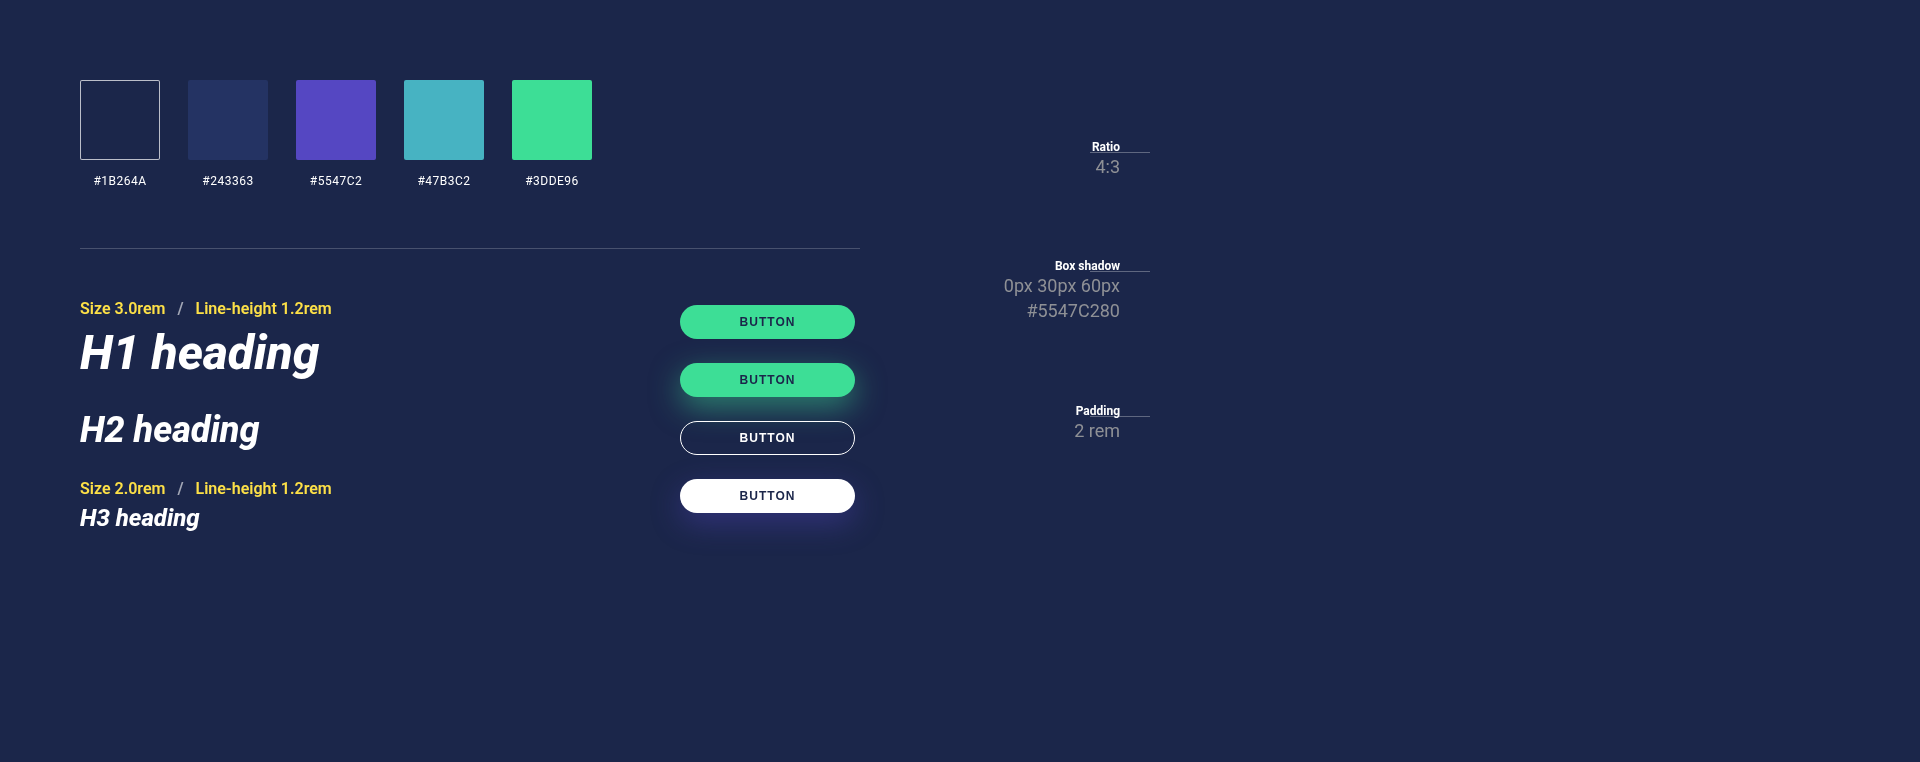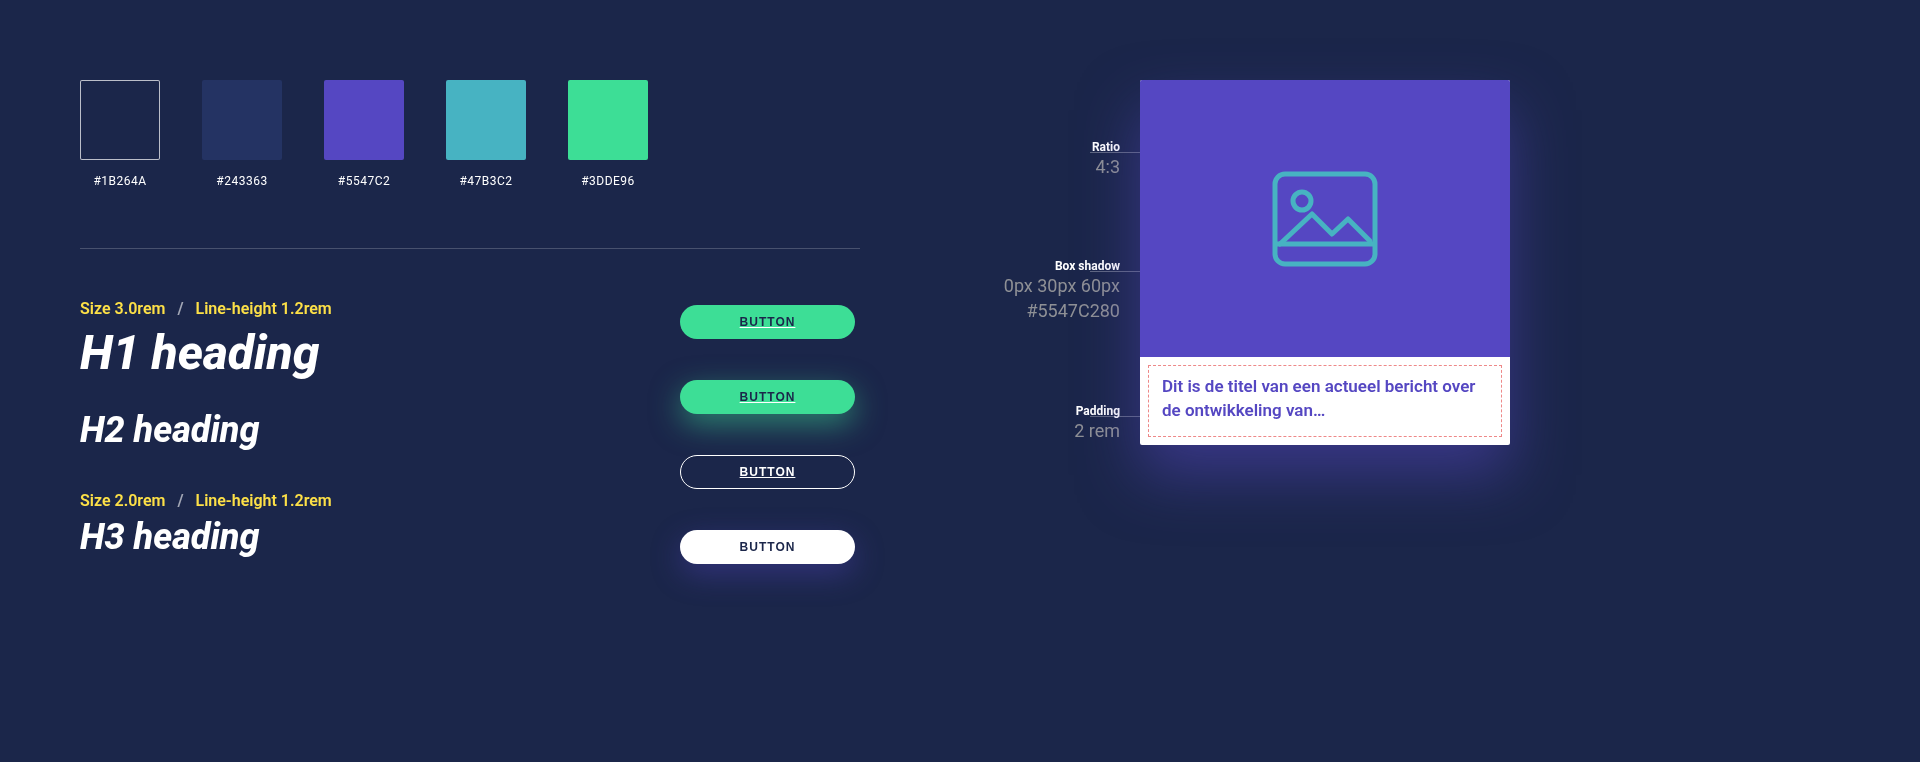--- a/index.html
+++ b/index.html
@@ -23,21 +23,21 @@
   }
   .right-col {
     flex: 0 0 640px;
     display: flex;
     gap: 20px;
   }
 
   
   .swatches {
     display: flex;
-    gap: 42px;
+    gap: 28px;
     margin-bottom: 60px;
     align-items: center;
   }
   .swatch-item { display: flex; flex-direction: column; align-items: center; }
   .swatch {
     width: 80px;
     height: 80px;
     border-radius: 2px;
   }
   .swatch-label {
@@ -62,30 +62,29 @@
   .typo-col { flex: 1; }
   .type-spec {
     color: #47B3C2;
     font-size: 16px;
     font-weight: 600;
     margin-bottom: 6px;
   }
   .type-spec .primary { color: #fde047; }
   .type-spec .sep { color: #ffffff; opacity: 0.6; padding: 0 8px; }
   .h1 { font-size: 48px; font-weight: 800; font-style: italic; margin-bottom: 28px; }
-  .h2 { font-size: 36px; font-weight: 800; font-style: italic; margin-bottom: 40px; }
-  .h3 { font-size: 36px; font-weight: 800; font-style: italic; }
+  .h2 { font-size: 36px; font-weight: 800; font-style: italic; margin-bottom: 28px; }
+  .h3 { font-size: 24px; font-weight: 800; font-style: italic; }
 
   .btn-col {
     flex: 0 0 180px;
     display: flex;
     flex-direction: column;
-    gap: 41px;
+    gap: 24px;
     padding-top: 6px;
-    text-decoration: underline;
   }
   .btn {
     width: 175px;
     height: 34px;
     border-radius: 20px;
     font-size: 12px;
     font-weight: 700;
     letter-spacing: 1px;
     display: flex;
     align-items: center;
@@ -244,30 +243,15 @@
         <div class="anno-value">#5547C280</div>
         <div class="anno-line"></div>
       </div>
       <div class="anno">
         <div class="anno-title">Padding</div>
         <div class="anno-value">2 rem</div>
         <div class="anno-line"></div>
       </div>
     </div>
 
-    <div class="card-wrap">
-      <div class="card">
-        <div class="card-media">
-          <svg class="img-icon" viewBox="0 0 110 100">
-            <rect x="5" y="5" width="100" height="90" rx="10" fill="none" stroke="#47B3C2" stroke-width="5"></rect>
-            <circle cx="32" cy="32" r="9" fill="none" stroke="#47B3C2" stroke-width="5"></circle>
-            <path d="M10 75 L42 45 L62 65 L78 50 L100 72" fill="none" stroke="#47B3C2" stroke-width="5" stroke-linejoin="round" stroke-linecap="round"></path>
-            <line x1="5" y1="75" x2="105" y2="75" stroke="#47B3C2" stroke-width="5"></line>
-          </svg>
-        </div>
-        <div class="card-footer">
-          <div class="card-title">Dit is de titel van een actueel bericht over de ontwikkeling van…</div>
-        </div>
-      </div>
-    </div>
   </div>
 
 </div>
 
 </body></html>

